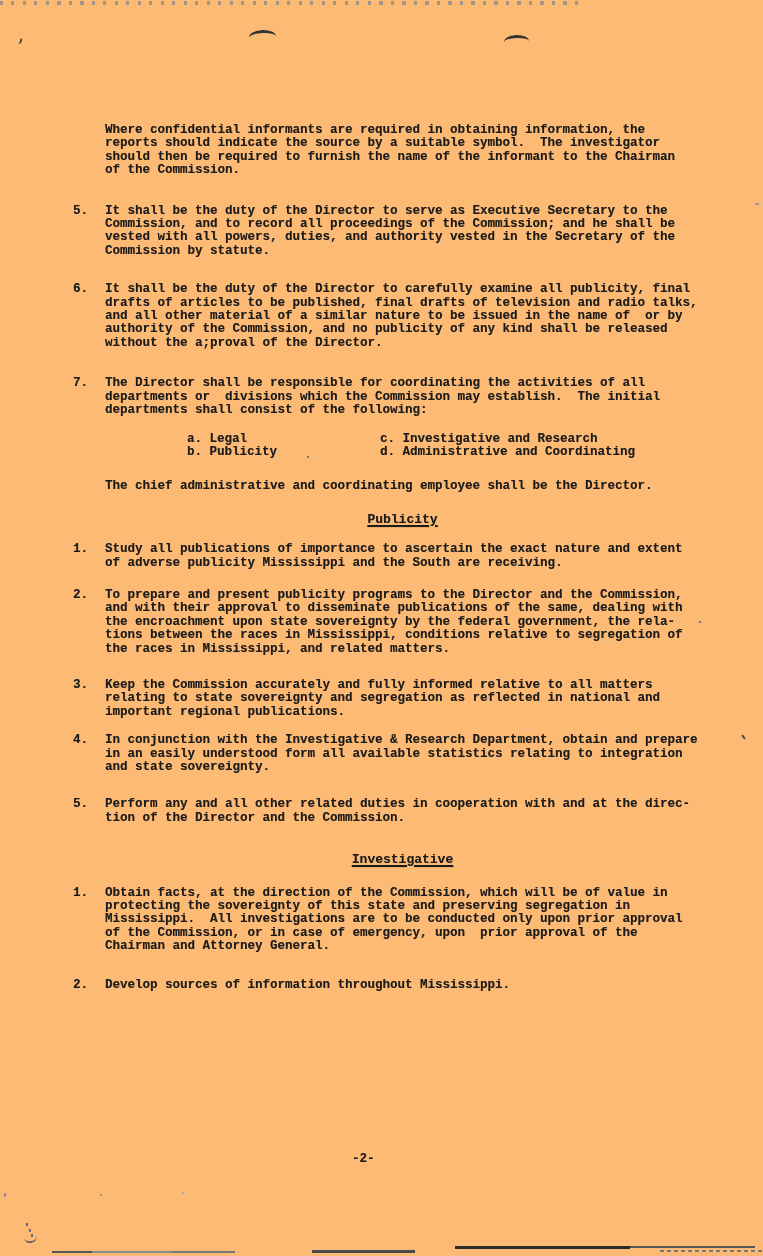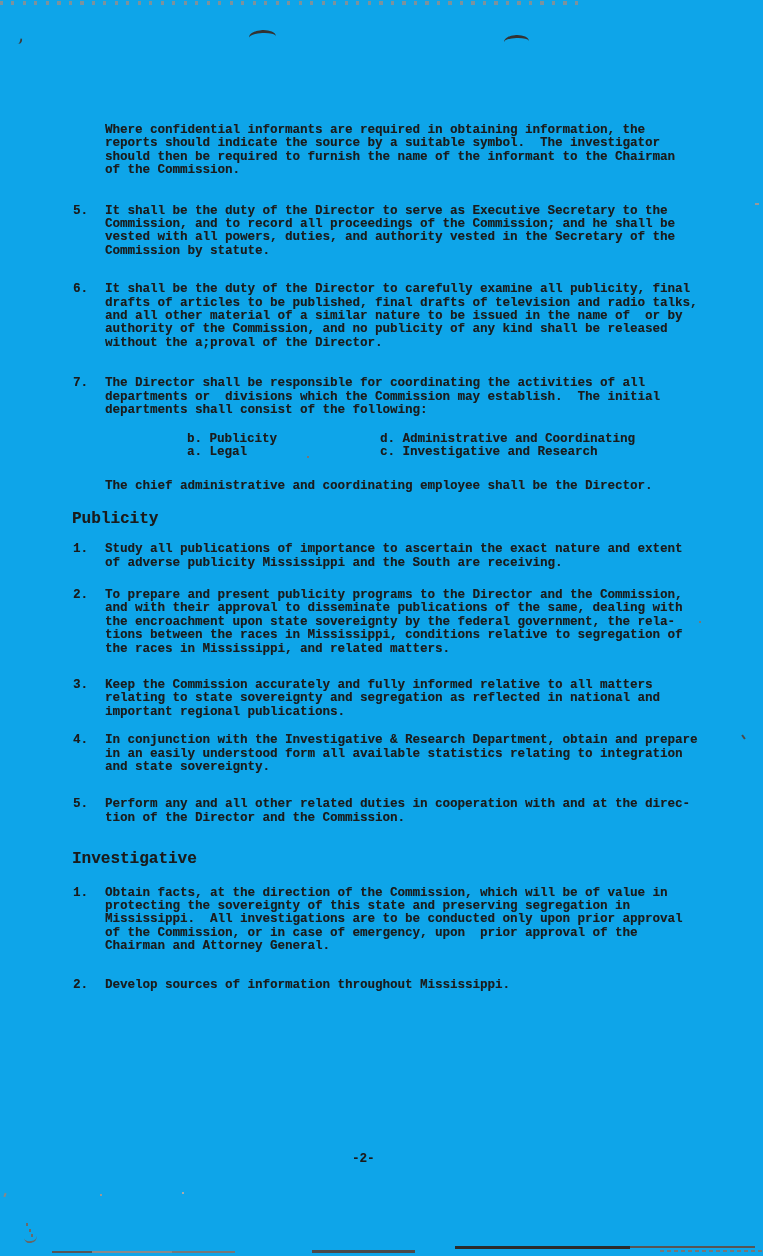--- a/index.html
+++ b/index.html
@@ -4,45 +4,47 @@
 <style>
   html,body{margin:0;padding:0;}
   body{
     width:763px;height:1256px;
     background:#ffffff;
     font-family:"Liberation Mono", monospace;
   }
   .page{
     position:relative;
     width:763px;height:1256px;
-    background:#0ea5e9;
+    background:#fdba74;
     overflow:hidden;
     color:#1b1b1b;
   }
   
   .content{
     position:absolute;
     left:68px;top:124px;
     width:665px;
     font-size:12.5px;
     line-height:13.4px;
     font-weight:700;
     text-shadow:0.2px 0.2px 0 rgba(25,25,25,0.45);
   }
   .para{margin:0;white-space:pre-wrap;}
   .indent{margin-left:37px;}
   .li{display:flex;}
   .num{flex:0 0 37px;padding-left:5px;box-sizing:border-box;}
   .txt{flex:1;white-space:pre-wrap;}
   .heading{
-    font-size:16px;font-weight:700;
+    font-size:13px;font-weight:700;
     margin:0 0 0 4px;
+    text-decoration:underline;
     text-underline-offset:2px;
     text-decoration-thickness:1.5px;
     white-space:pre;
+    text-align:center;
   }
   .sublist{margin-left:119px;}
   .subrow{display:flex;}
   .subcol-left{flex:0 0 193px;white-space:pre;}
   .subcol-right{white-space:pre;}
   .page-number{
     position:absolute;left:352px;top:1152px;
     font-size:12.5px;font-weight:700;
     text-shadow:0.2px 0.2px 0 rgba(25,25,25,0.45);
   }
@@ -135,26 +137,26 @@
 
     <div class="li" style="margin-bottom:15px">
       <span class="num">7.</span>
       <span class="txt">The Director shall be responsible for coordinating the activities of all
 departments or  divisions which the Commission may establish.  The initial
 departments shall consist of the following:</span>
     </div>
 
     <div class="sublist" style="margin-bottom:21px">
       <div class="subrow">
+        <span class="subcol-left">a. Legal</span>
+        <span class="subcol-right">c. Investigative and Research</span>
+      </div>
+      <div class="subrow">
         <span class="subcol-left">b. Publicity</span>
         <span class="subcol-right">d. Administrative and Coordinating</span>
-      </div>
-      <div class="subrow">
-        <span class="subcol-left">a. Legal</span>
-        <span class="subcol-right">c. Investigative and Research</span>
       </div>
     </div>
 
     <p class="para indent" style="margin-bottom:19px">The chief administrative and coordinating employee shall be the Director.</p>
 
     <h2 class="heading" style="margin-bottom:17px">Publicity</h2>
 
 
     <div class="li" style="margin-bottom:19px">
       <span class="num">1.</span>

